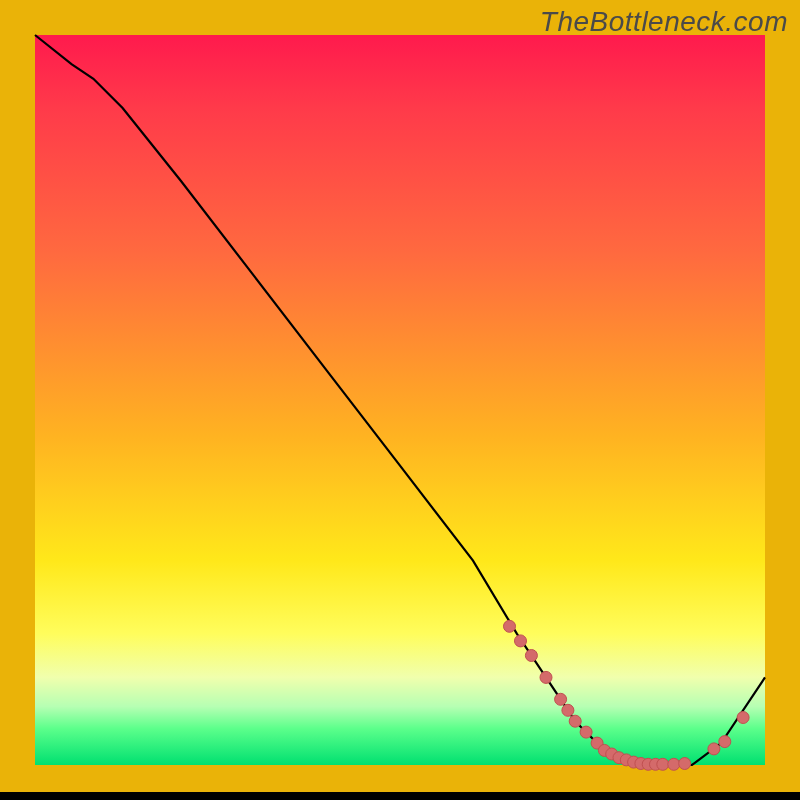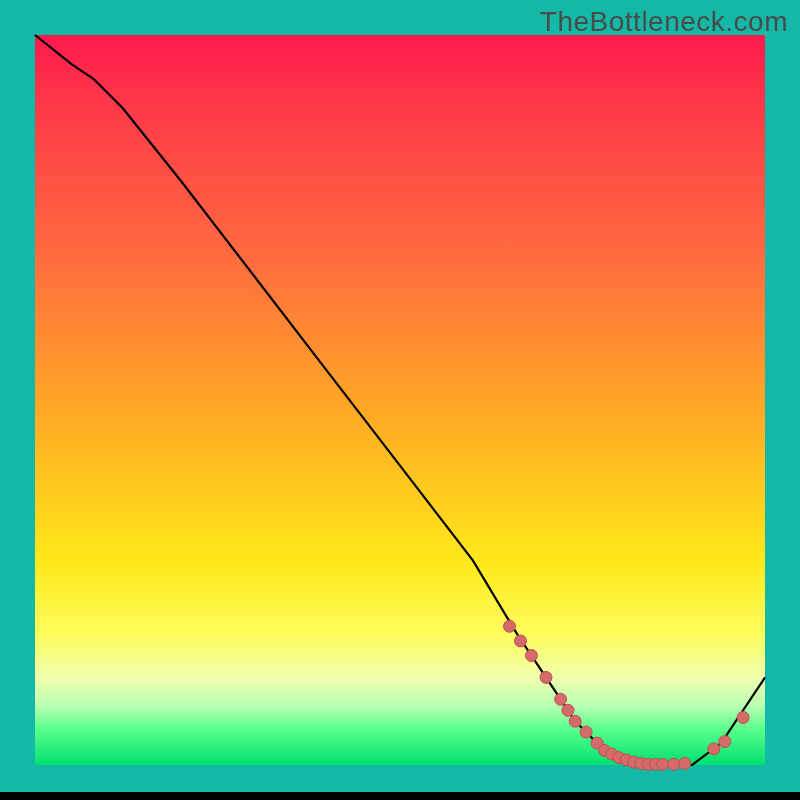--- a/index.html
+++ b/index.html
@@ -8,21 +8,22 @@
     width: 800px;
     height: 800px;
     background: #000;
     overflow: hidden;
     font-family: Arial, Helvetica, sans-serif;
   }
   .frame {
     position: relative;
     width: 800px;
     height: 792px;
-    background: #14b8a6;
+    background: #eab308;
+    font-style: italic;
   }
   .watermark {
     position: absolute;
     top: 6px;
     right: 12px;
     color: #4a4a4a;
     font-size: 28px;
     font-weight: 500;
     letter-spacing: 0.5px;
     z-index: 10;

